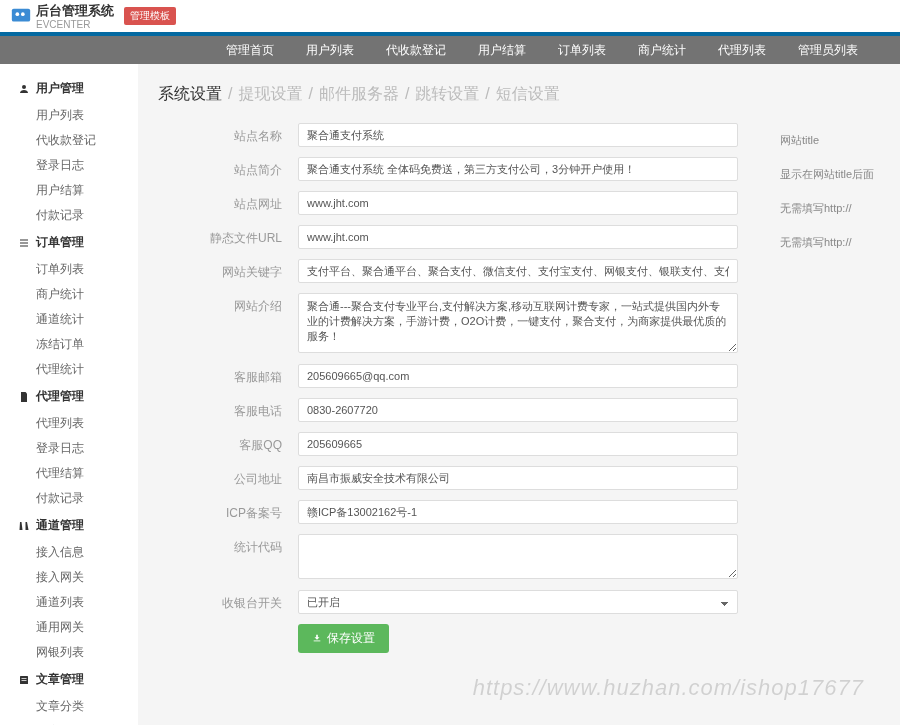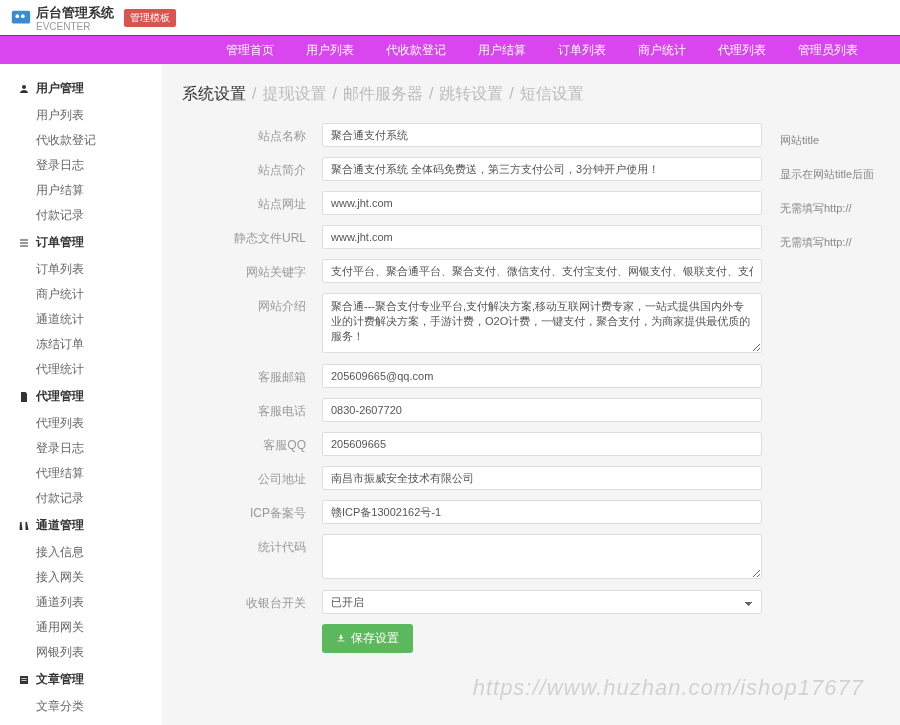--- a/index.html
+++ b/index.html
@@ -1,33 +1,33 @@
 <!DOCTYPE html>
 <html><head>
 <meta charset="utf-8">
 <style>
 * { box-sizing: border-box; margin: 0; padding: 0; }
 body { font-family: "Microsoft YaHei", Arial, sans-serif; font-size: 12px; color: #555; background: #f5f5f5; }
-.header { background: #fff; height: 36px; display: flex; align-items: center; padding: 0 10px; border-bottom: 1px solid #0369a1; }
+.header { background: #fff; height: 36px; display: flex; align-items: center; padding: 0 10px; border-bottom: 4px solid #0369a1; }
 .logo-icon { width: 22px; height: 22px; display: inline-block; margin-right: 4px; }
 .logo-text { font-size: 13px; color: #333; font-weight: bold; }
 .logo-sub { font-size: 10px; color: #999; display: block; line-height: 1; }
 .badge-red { background: #d9534f; color: #fff; font-size: 10px; padding: 2px 6px; border-radius: 2px; margin-left: 10px; }
-.nav { background: #d946ef; height: 28px; display: flex; padding-left: 210px; }
+.nav { background: #737373; height: 28px; display: flex; padding-left: 210px; }
 .nav-item { color: #fff; font-size: 12px; padding: 0 16px; line-height: 28px; cursor: pointer; }
 .layout { display: flex; }
 .sidebar { width: 190px; background: #fff; min-height: 680px; padding: 10px 0; }
 .side-group-title { font-weight: bold; color: #333; padding: 6px 18px; font-size: 12px; display: flex; align-items: center; }
 .side-group-title .ico { margin-right: 6px; width: 12px; height: 12px; display: inline-flex; align-items: center; justify-content: center; color: #333; }
 .side-item { padding: 4px 18px 4px 36px; color: #666; cursor: pointer; font-size: 12px; }
 .content { flex: 1; padding: 20px 0 20px 20px; }
 .breadcrumb { font-size: 16px; color: #333; margin-bottom: 18px; padding-left: 0; }
 .breadcrumb .sep { color: #bbb; margin: 0 6px; }
 .breadcrumb .inactive { color: #bbb; }
-.form-area { display: flex; }
+.form-area { display: flex; gap: 24px; }
 .form-main { width: 580px; }
 .form-hints { width: 120px; margin-left: 18px; }
 .form-row { display: flex; align-items: flex-start; margin-bottom: 8px; }
 .form-label { width: 140px; text-align: right; padding-right: 16px; color: #999; font-size: 12px; line-height: 26px; }
 .form-control { flex: 1; }
 .form-control input, .form-control textarea, .form-control select { width: 100%; border: 1px solid #ddd; padding: 5px 8px; font-size: 11px; color: #555; font-family: inherit; border-radius: 2px; background: #fff; }
 .form-control textarea { resize: vertical; }
 .form-control select { appearance: none; background-image: linear-gradient(45deg, transparent 50%, #666 50%), linear-gradient(135deg, #666 50%, transparent 50%); background-position: calc(100% - 12px) 11px, calc(100% - 8px) 11px; background-size: 4px 4px, 4px 4px; background-repeat: no-repeat; }
 .hint-row { height: 34px; font-size: 11px; color: #888; display: flex; align-items: center; }
 .btn-save { background: #5cb85c; color: #fff; border: none; padding: 6px 14px; font-size: 12px; border-radius: 3px; cursor: pointer; display: inline-flex; align-items: center; margin-left: 140px; }

